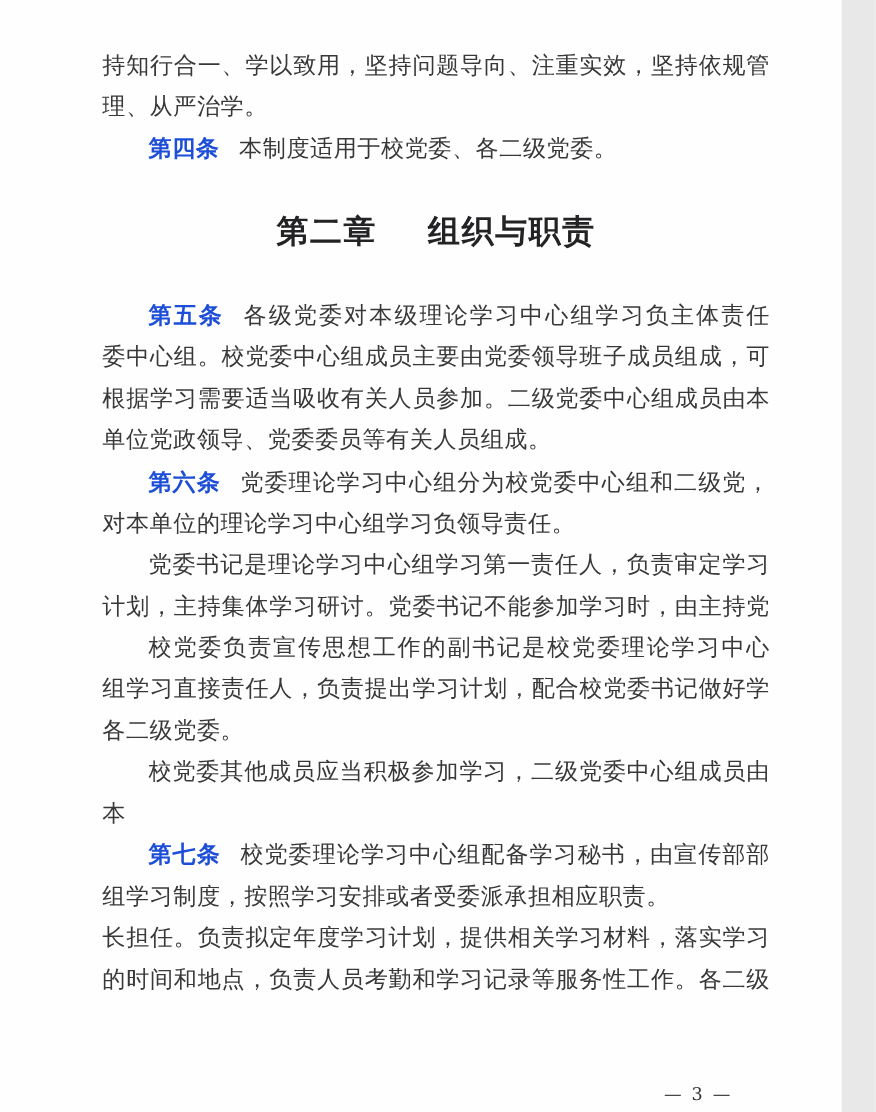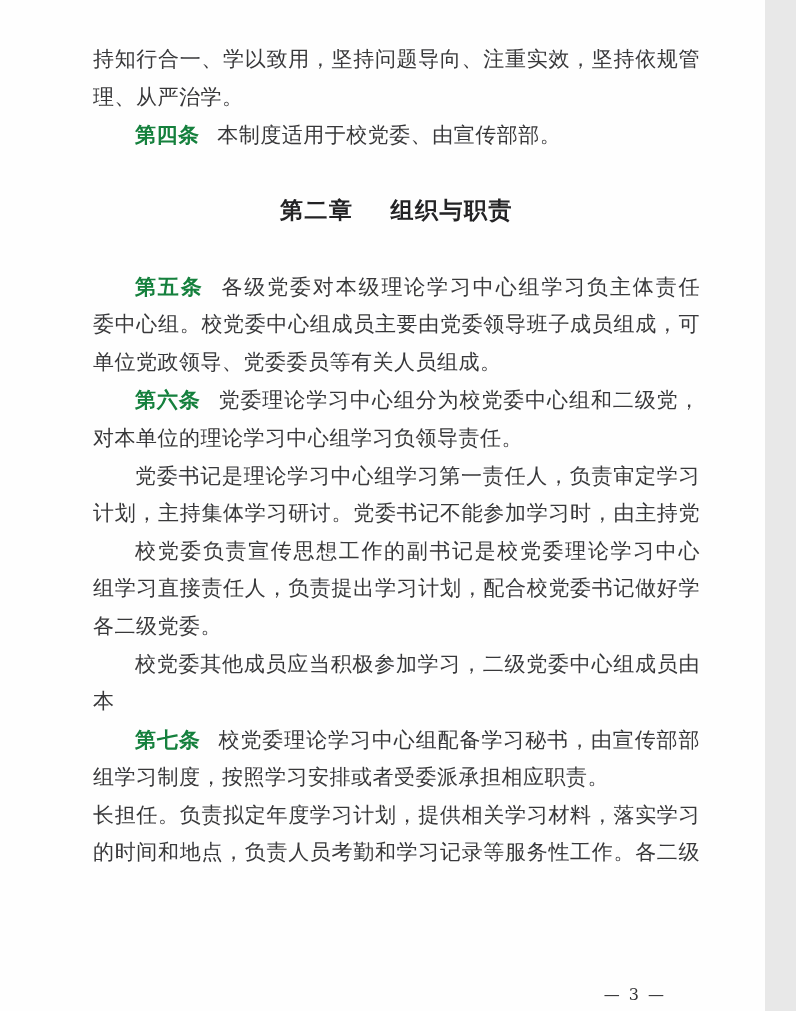--- a/index.html
+++ b/index.html
@@ -23,29 +23,29 @@
   }
   .line { min-height: 37.6px; }
   
   .j {
     text-align: justify;
     text-align-last: justify;
   }
   .indent { text-indent: 2em; }
   .lead {
     font-weight: bold;
-    color: #15803d;
+    color: #1d4ed8;
     margin-right: 0.85em;
   }
   .heading {
     margin: 37.6px 0;
     text-align: center;
     font-family: "DejaVu Sans", "Liberation Sans", sans-serif;
     font-weight: bold;
-    font-size: 23px;
+    font-size: 29px;
     letter-spacing: 1.5px;
     color: #232325;
   }
   .heading .ch-num { margin-right: 1.6em; }
   .footer {
     position: absolute;
     right: 99px;
     bottom: 7px;
     font-size: 16px;
     letter-spacing: 2px;
@@ -54,26 +54,27 @@
 </style>
 </head>
 <body>
 
 <div class="page">
   <div class="text-block">
 
     <div class="line j">持知行合一、学以致用，坚持问题导向、注重实效，坚持依规管</div>
     <div class="line">理、从严治学。</div>
 
-    <div class="line indent"><span class="lead">第四条</span><span>本制度适用于校党委、由宣传部部。</span></div>
+    <div class="line indent"><span class="lead">第四条</span><span>本制度适用于校党委、各二级党委。</span></div>
 
     <div class="heading"><span class="ch-num">第二章</span><span>组织与职责</span></div>
 
     <div class="line j indent"><span class="lead">第五条</span><span>各级党委对本级理论学习中心组学习负主体责任</span></div>
     <div class="line j">委中心组。校党委中心组成员主要由党委领导班子成员组成，可</div>
+    <div class="line j">根据学习需要适当吸收有关人员参加。二级党委中心组成员由本</div>
     <div class="line">单位党政领导、党委委员等有关人员组成。</div>
 
     <div class="line j indent"><span class="lead">第六条</span><span>党委理论学习中心组分为校党委中心组和二级党，</span></div>
     <div class="line">对本单位的理论学习中心组学习负领导责任。</div>
 
     <div class="line j indent">党委书记是理论学习中心组学习第一责任人，负责审定学习</div>
     <div class="line j">计划，主持集体学习研讨。党委书记不能参加学习时，由主持党</div>
 
     <div class="line j indent">校党委负责宣传思想工作的副书记是校党委理论学习中心</div>
     <div class="line j">组学习直接责任人，负责提出学习计划，配合校党委书记做好学</div>

